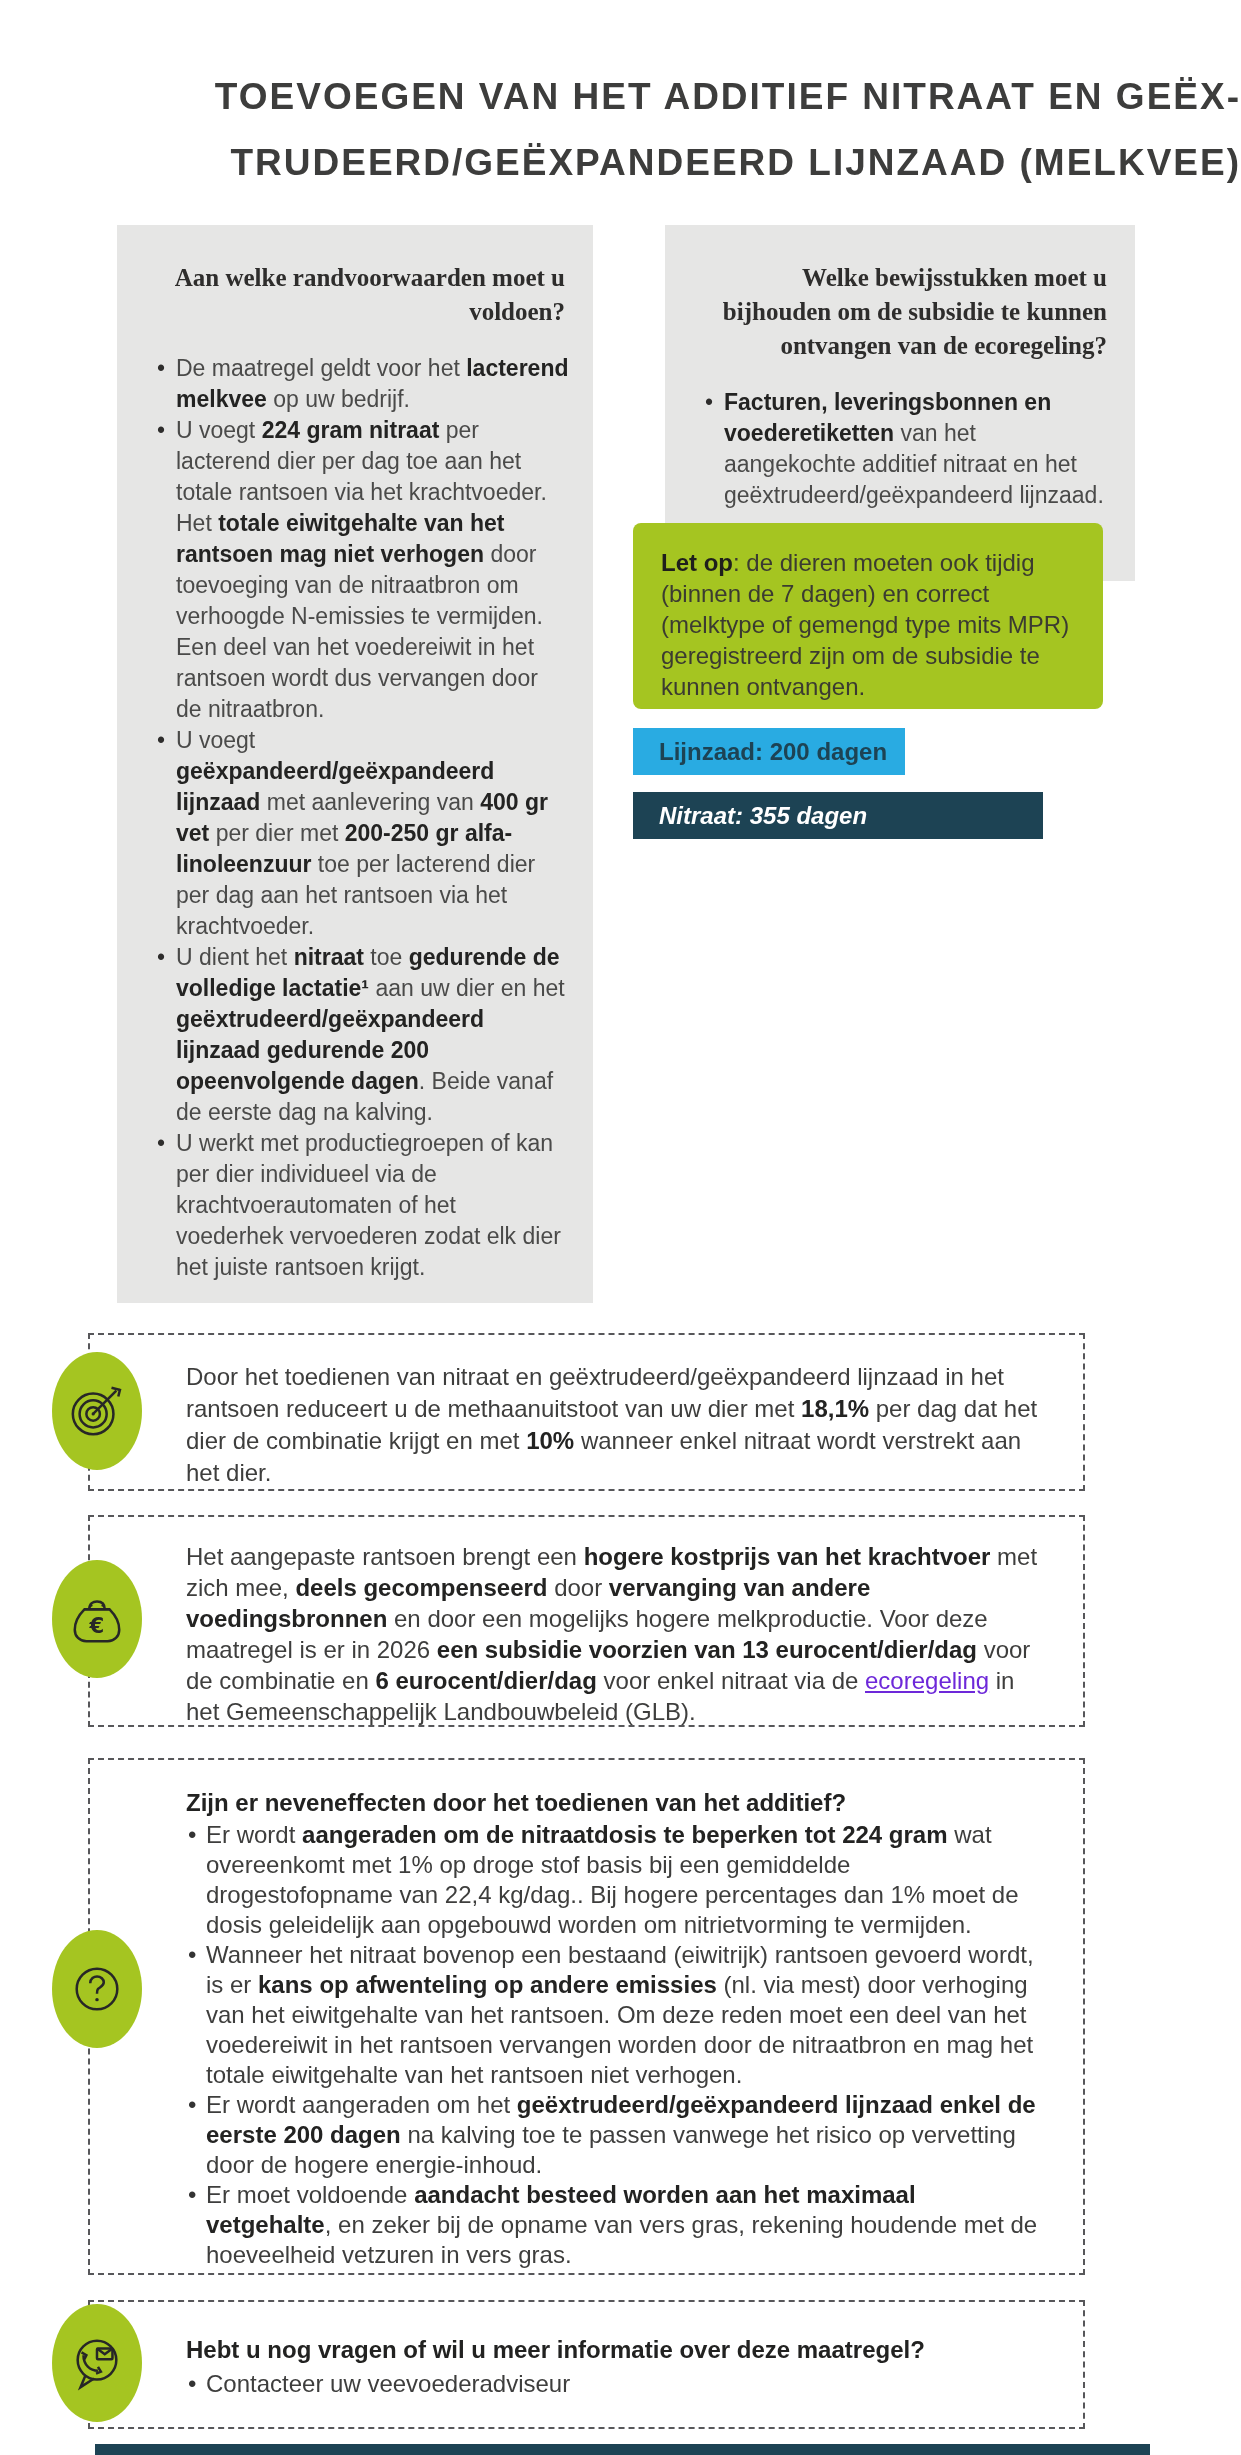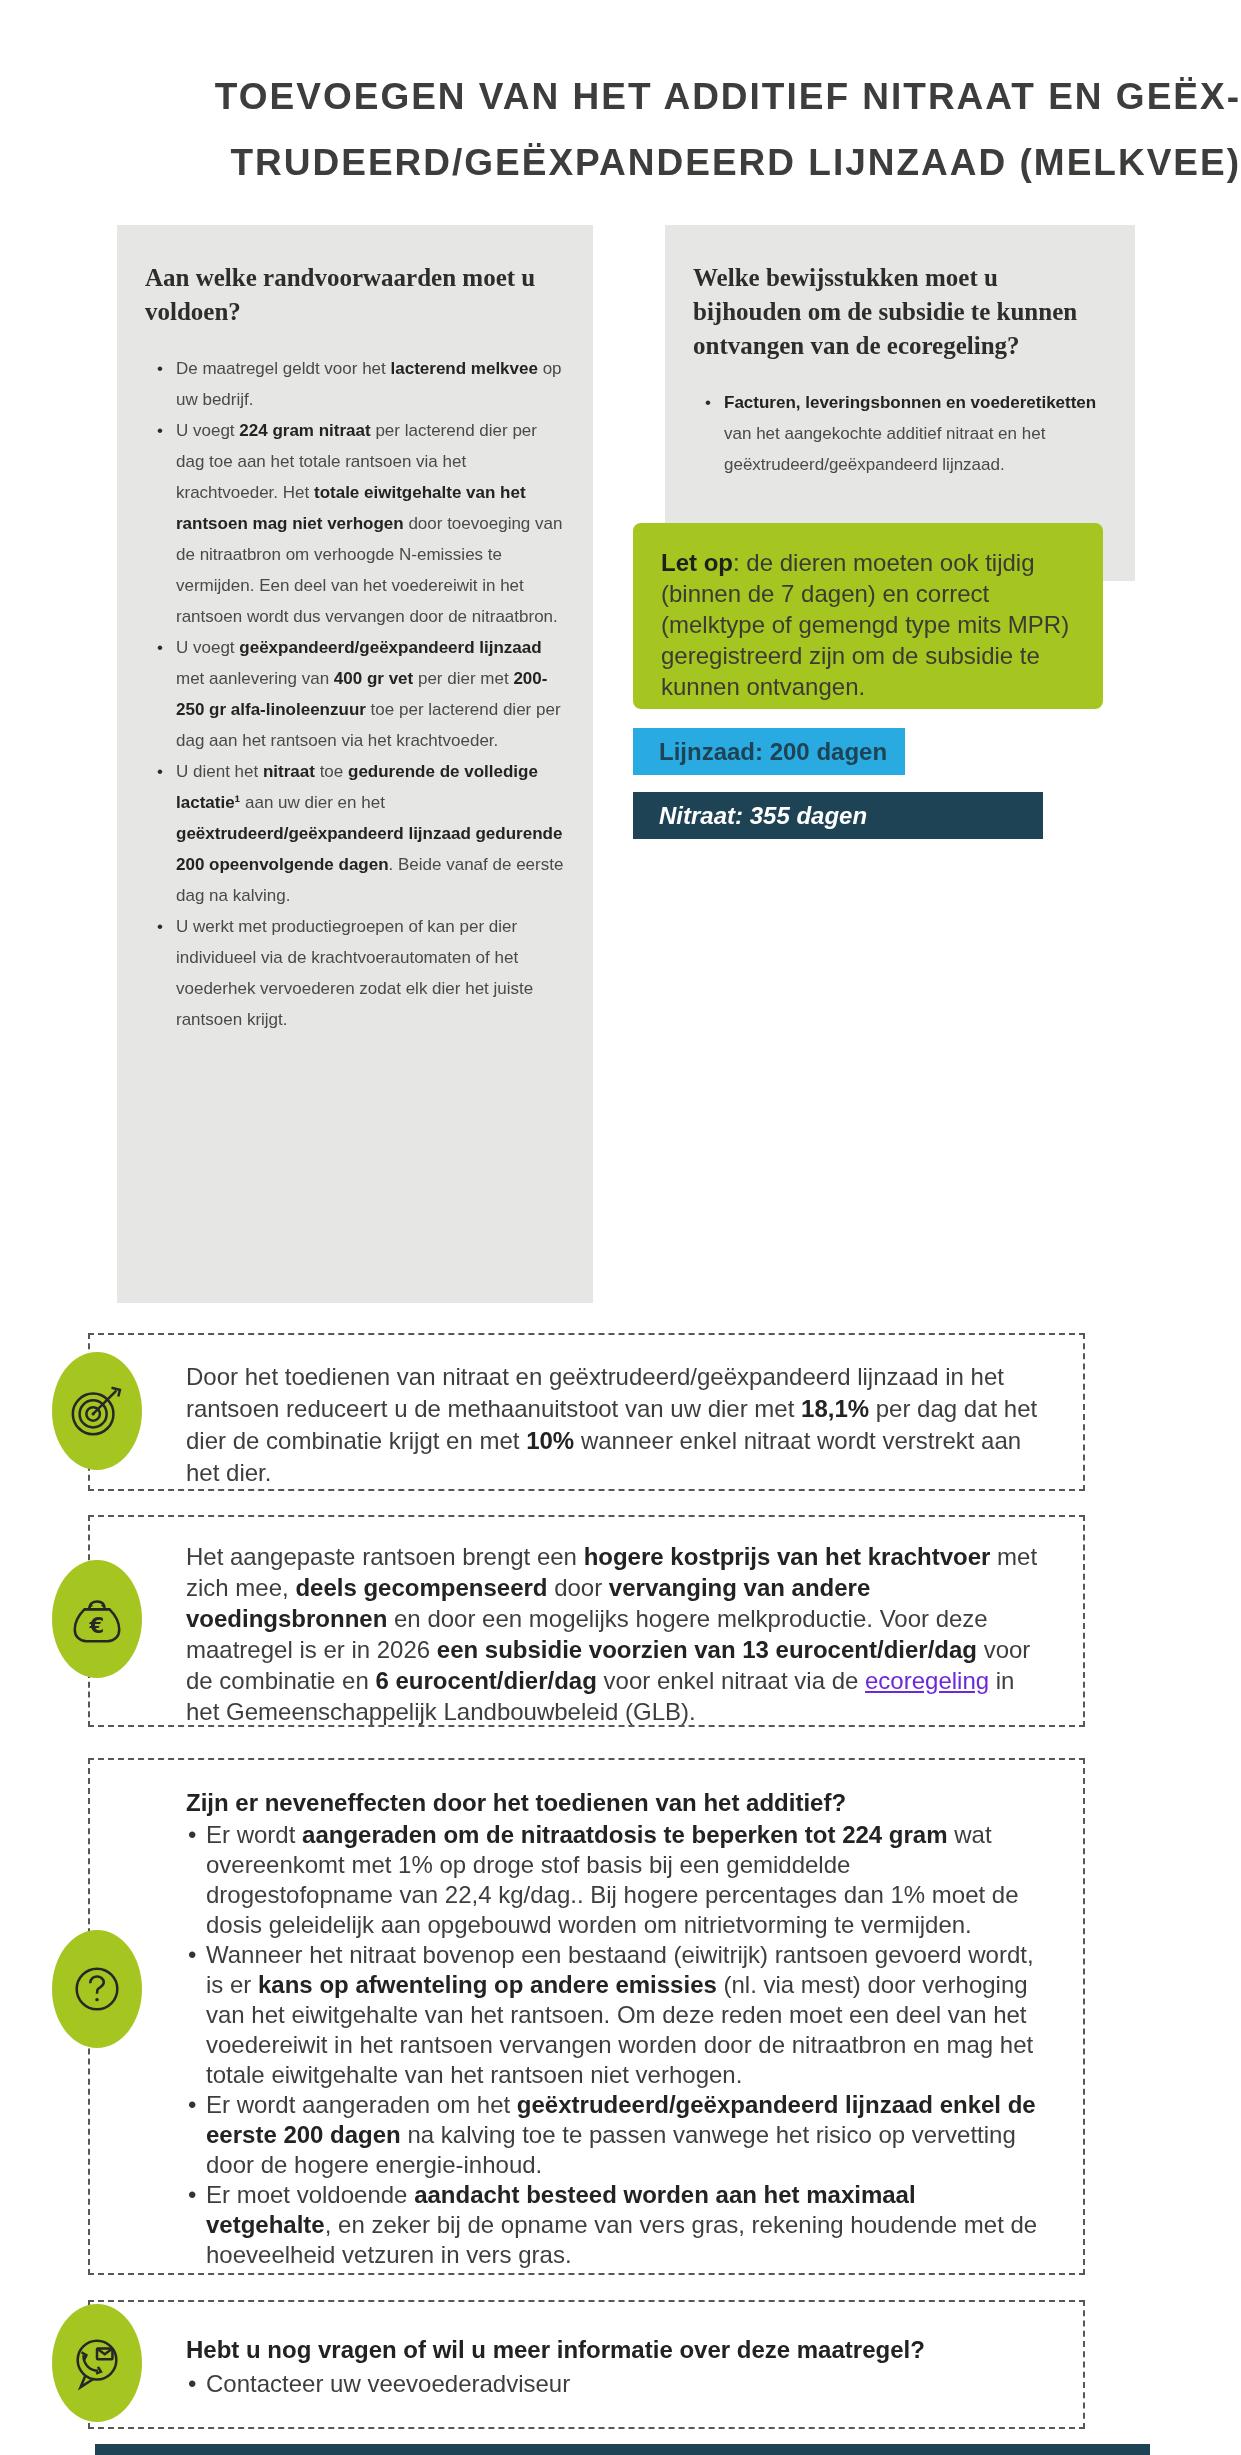--- a/index.html
+++ b/index.html
@@ -8,25 +8,25 @@
 
   .title { position:absolute; top:64px; left:0; width:100%; text-align:right;
            font-weight:700; font-size:37px; line-height:66px; letter-spacing:2px;
            color:#3d3d3c; margin:0; }
 
   .graybox { position:absolute; background:#e6e6e5; overflow:hidden; }
   .box-conditions { left:117px; top:225px; width:476px; height:1078px; }
   .box-evidence   { left:665px; top:225px; width:470px; height:356px; }
 
   .boxhead { font-family:"Liberation Serif","DejaVu Serif",serif; font-weight:700;
-             font-size:25px; line-height:34px; color:#2e2d2c; text-align:left;
+             font-size:25px; line-height:34px; color:#2e2d2c; text-align:right;
              margin:36px 28px 0 28px; }
 
   ul.blist { margin:24px 24px 0 38px; padding:0; list-style:none;
-             font-size:17px; line-height:31px; }
+             font-size:23px; line-height:31px; }
   ul.blist li { position:relative; padding-left:21px; margin:0; }
   ul.blist li::before { content:"\2022"; position:absolute; left:2px; top:0; color:#2e2d2c; }
 
   b { font-weight:700; color:#232322; }
   a.link { color:#6d28d9; text-decoration:underline; cursor:pointer; }
 
   .warningbox { position:absolute; left:633px; top:523px; width:470px; height:186px;
                 padding:24px 28px; font-size:24px; line-height:31px; color:#3b3b31; overflow:hidden; }
   .warningbox b { color:#1f1f1c; }
 

